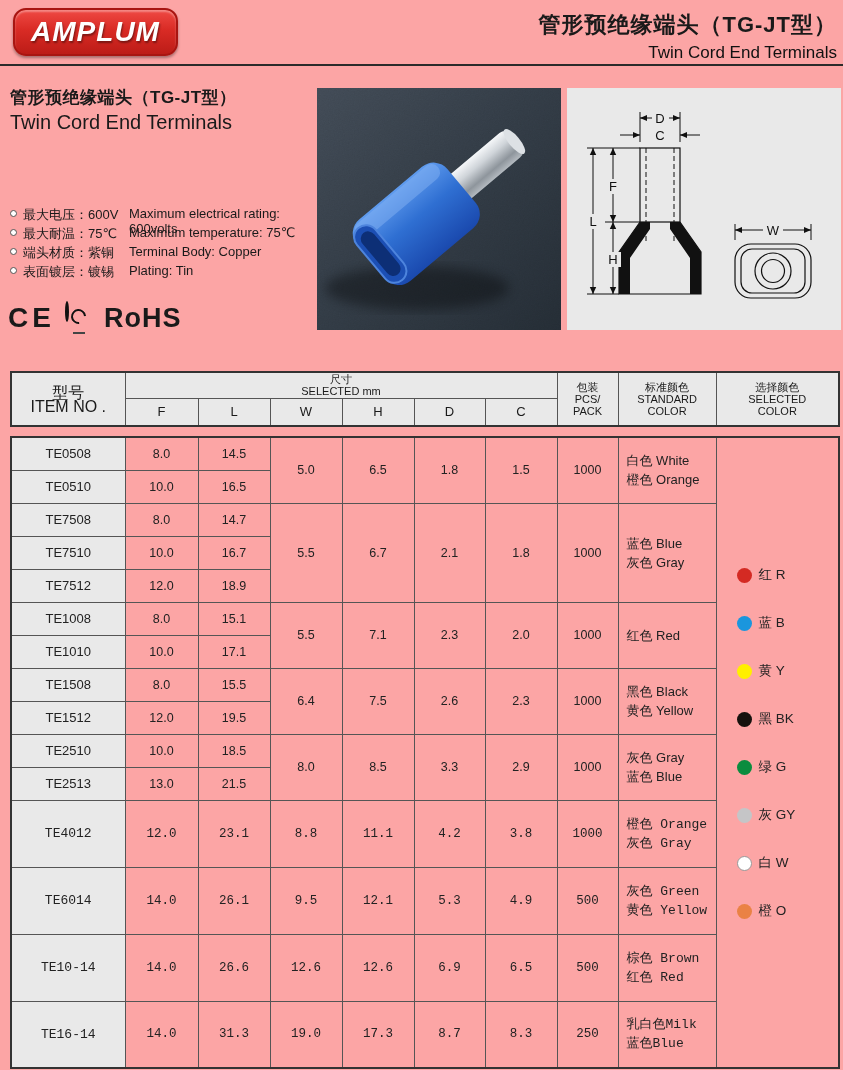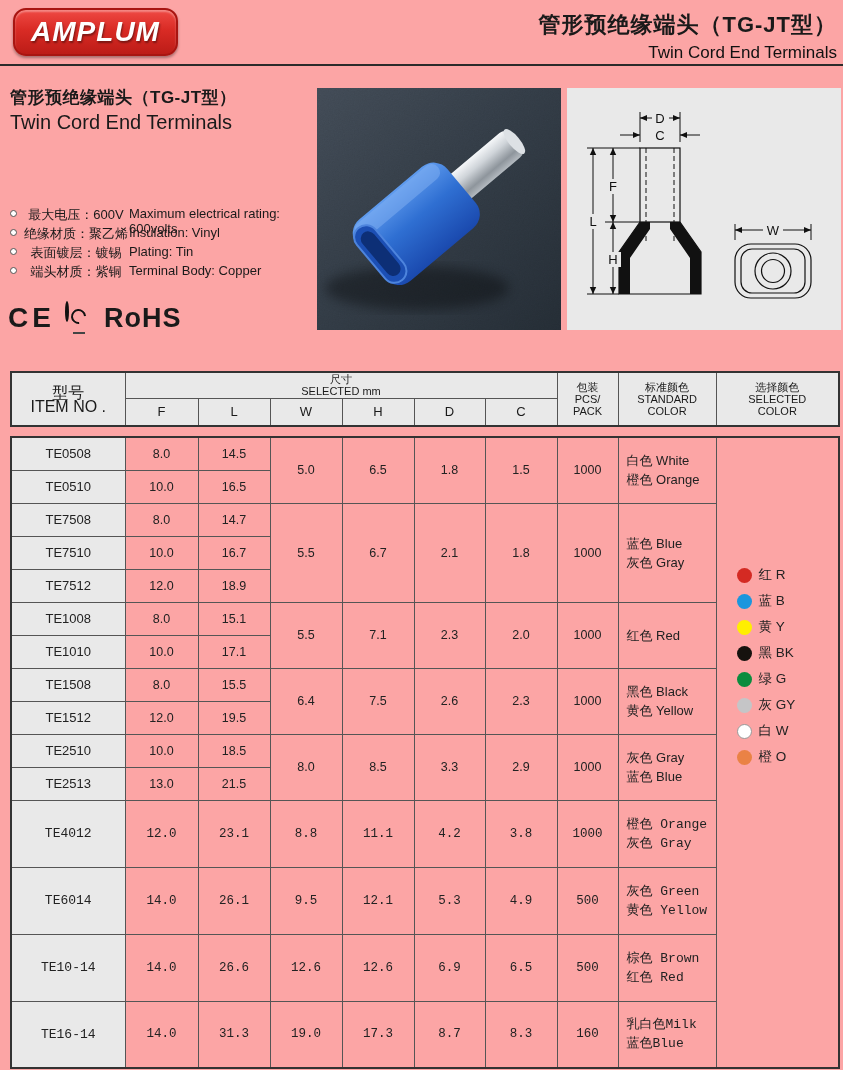--- a/index.html
+++ b/index.html
@@ -30,21 +30,21 @@
   .prod-block { position:absolute; left:10px; top:86px; }
   .prod-block .zh { font-size:17px; font-weight:bold; letter-spacing:.5px; }
   .prod-block .en { font-size:20px; margin-top:2px; }
 
   .specs { position:absolute; left:10px; top:206px; width:300px; }
   .spec-row { display:flex; align-items:flex-start; height:19px; font-size:13px; }
   .bullet {
     width:7px; height:7px; border:1.5px solid #555; border-radius:50%;
     margin:4px 6px 0 0; flex:0 0 auto; background:#fff;
   }
-  .spec-zh { width:106px; flex:0 0 auto;text-align:center; }
+  .spec-zh { width:106px; flex:0 0 auto; }
   .spec-en { flex:1; }
 
   .marks { position:absolute; left:8px; top:300px; display:flex; align-items:center; height:36px; }
   .ce { font-size:28px; font-weight:600; letter-spacing:4px; line-height:1; }
   .cert { position:relative; width:27px; height:27px; margin:0 12px 4px 10px; }
   .cert .ring { width:27px; height:27px; border:2.5px solid #111; border-radius:50%; }
   .cert .inner {
     position:absolute; left:6px; top:6px; width:15px; height:15px;
     border:2.5px solid #111; border-radius:50%; border-right-color:transparent;
     transform:rotate(40deg);
@@ -69,21 +69,21 @@
   .tr-h2 { height:28px; }
 
   .tbl-body { position:absolute; left:10px; top:436px; width:828px; border:2px solid #333; }
   .tbl-body td { border:1px solid #555; text-align:center; vertical-align:middle; font-size:12.5px; color:#222; }
   .tbl-body td.item { background:#e9e9e9; font-size:13px; }
   tr.r  { height:33px; }
   tr.tall { height:67px;font-family:Liberation Mono, monospace; }
   td.std { text-align:left; padding-left:8px; font-size:13px; line-height:19px; }
   td.sel { vertical-align:top; border-bottom:none; }
 
-  .legend { padding:128px 0 0 20px; display:flex; flex-direction:column; gap:8px; }
+  .legend { padding:128px 0 0 20px; display:flex; flex-direction:column; gap:30px; }
   .leg { display:flex; align-items:center; gap:7px; height:18px; font-size:13.5px; }
   .dot { width:15px; height:15px; border-radius:50%; flex:0 0 auto; }
 </style>
 </head>
 <body>
 
 <div class="page">
 
   <div class="logo">
     <span>AMPLUM</span>
@@ -100,32 +100,32 @@
   </div>
 
   <div class="specs">
     <div class="spec-row">
       <span class="bullet"></span>
       <span class="spec-zh">最大电压：600V</span>
       <span class="spec-en">Maximum electrical rating: 600volts</span>
     </div>
     <div class="spec-row">
       <span class="bullet"></span>
-      <span class="spec-zh">绝缘材质：聚乙烯</span>
-      <span class="spec-en">Insulation: Vinyl</span>
+      <span class="spec-zh">最大耐温：75℃</span>
+      <span class="spec-en">Maximum temperature: 75℃</span>
+    </div>
+    <div class="spec-row">
+      <span class="bullet"></span>
+      <span class="spec-zh">端头材质：紫铜</span>
+      <span class="spec-en">Terminal Body: Copper</span>
     </div>
     <div class="spec-row">
       <span class="bullet"></span>
       <span class="spec-zh">表面镀层：镀锡</span>
       <span class="spec-en">Plating: Tin</span>
-    </div>
-    <div class="spec-row">
-      <span class="bullet"></span>
-      <span class="spec-zh">端头材质：紫铜</span>
-      <span class="spec-en">Terminal Body: Copper</span>
     </div>
   </div>
 
   <div class="marks">
     <span class="ce">CE</span>
     <span class="cert">
       <span class="ring"></span>
       <span class="inner"></span>
       <span class="tick"></span>
     </span>
@@ -492,21 +492,21 @@
     </tr>
 
     <tr class="tall">
       <td class="item">TE16-14</td>
       <td>14.0</td>
       <td>31.3</td>
       <td>19.0</td>
       <td>17.3</td>
       <td>8.7</td>
       <td>8.3</td>
-      <td>160</td>
+      <td>250</td>
       <td class="std">
         <div>乳白色Milk</div>
         <div>蓝色Blue</div>
       </td>
     </tr>
   </tbody>
     </table>
 
 </div>
 

